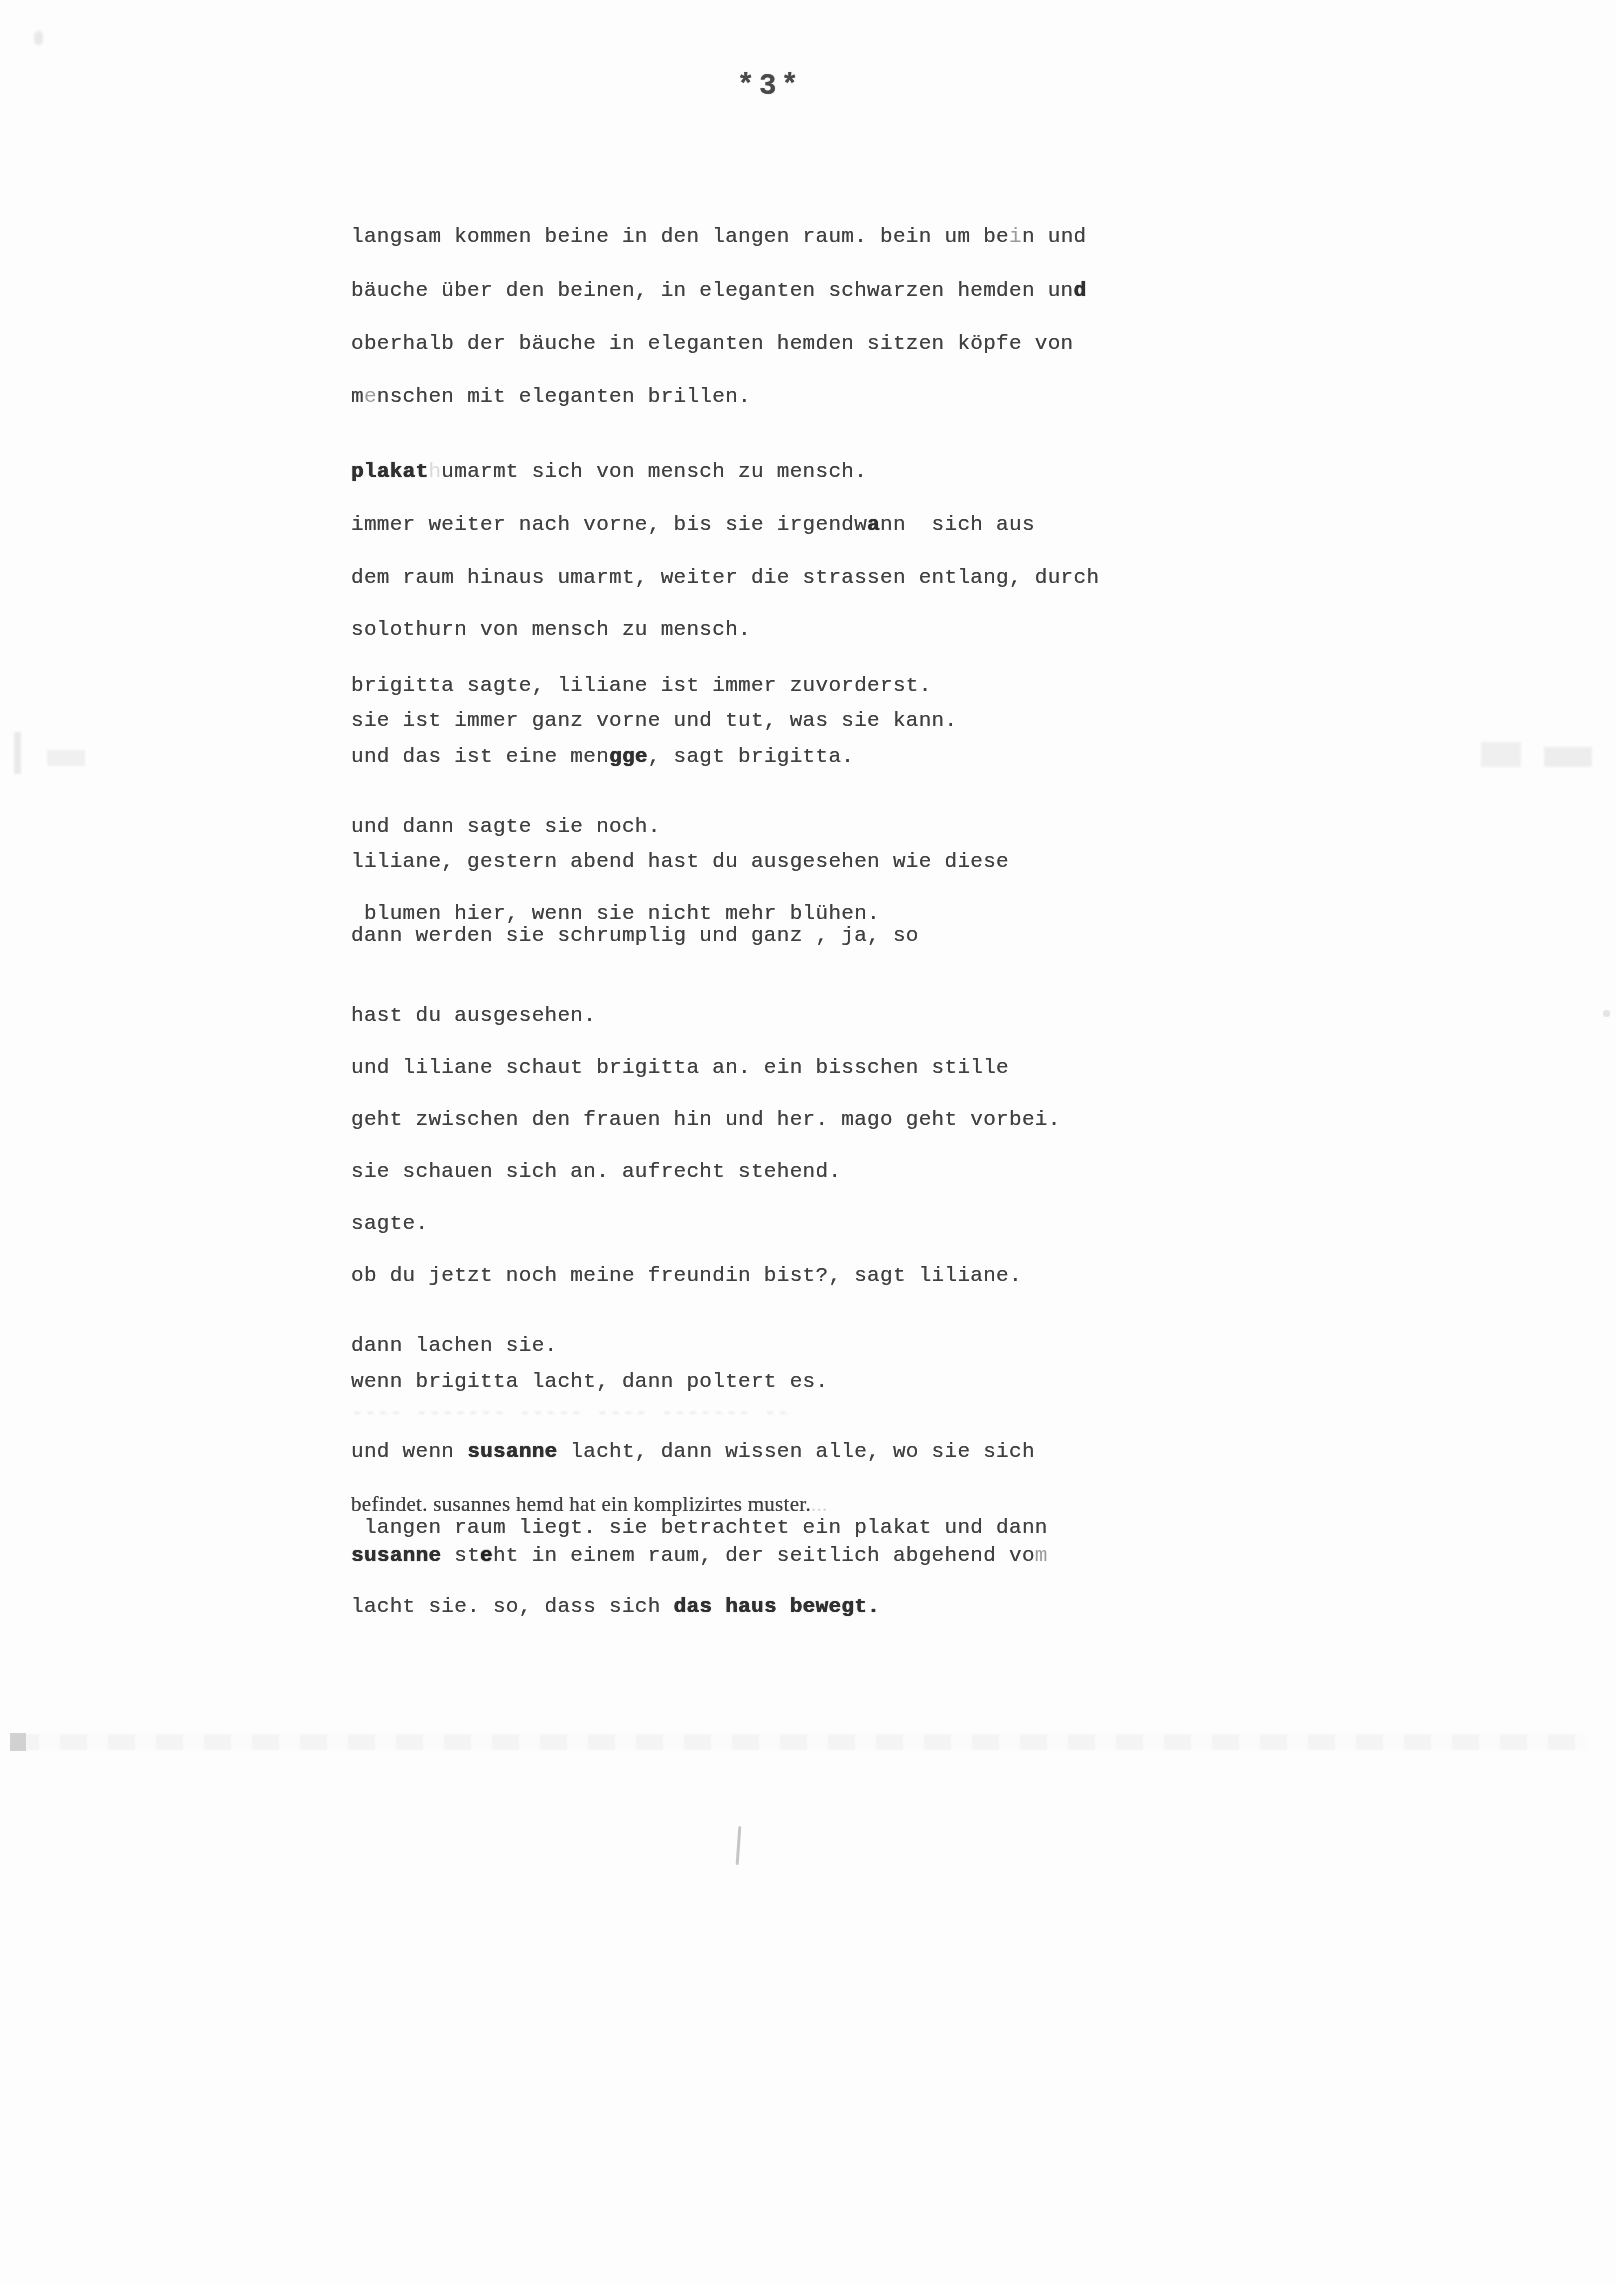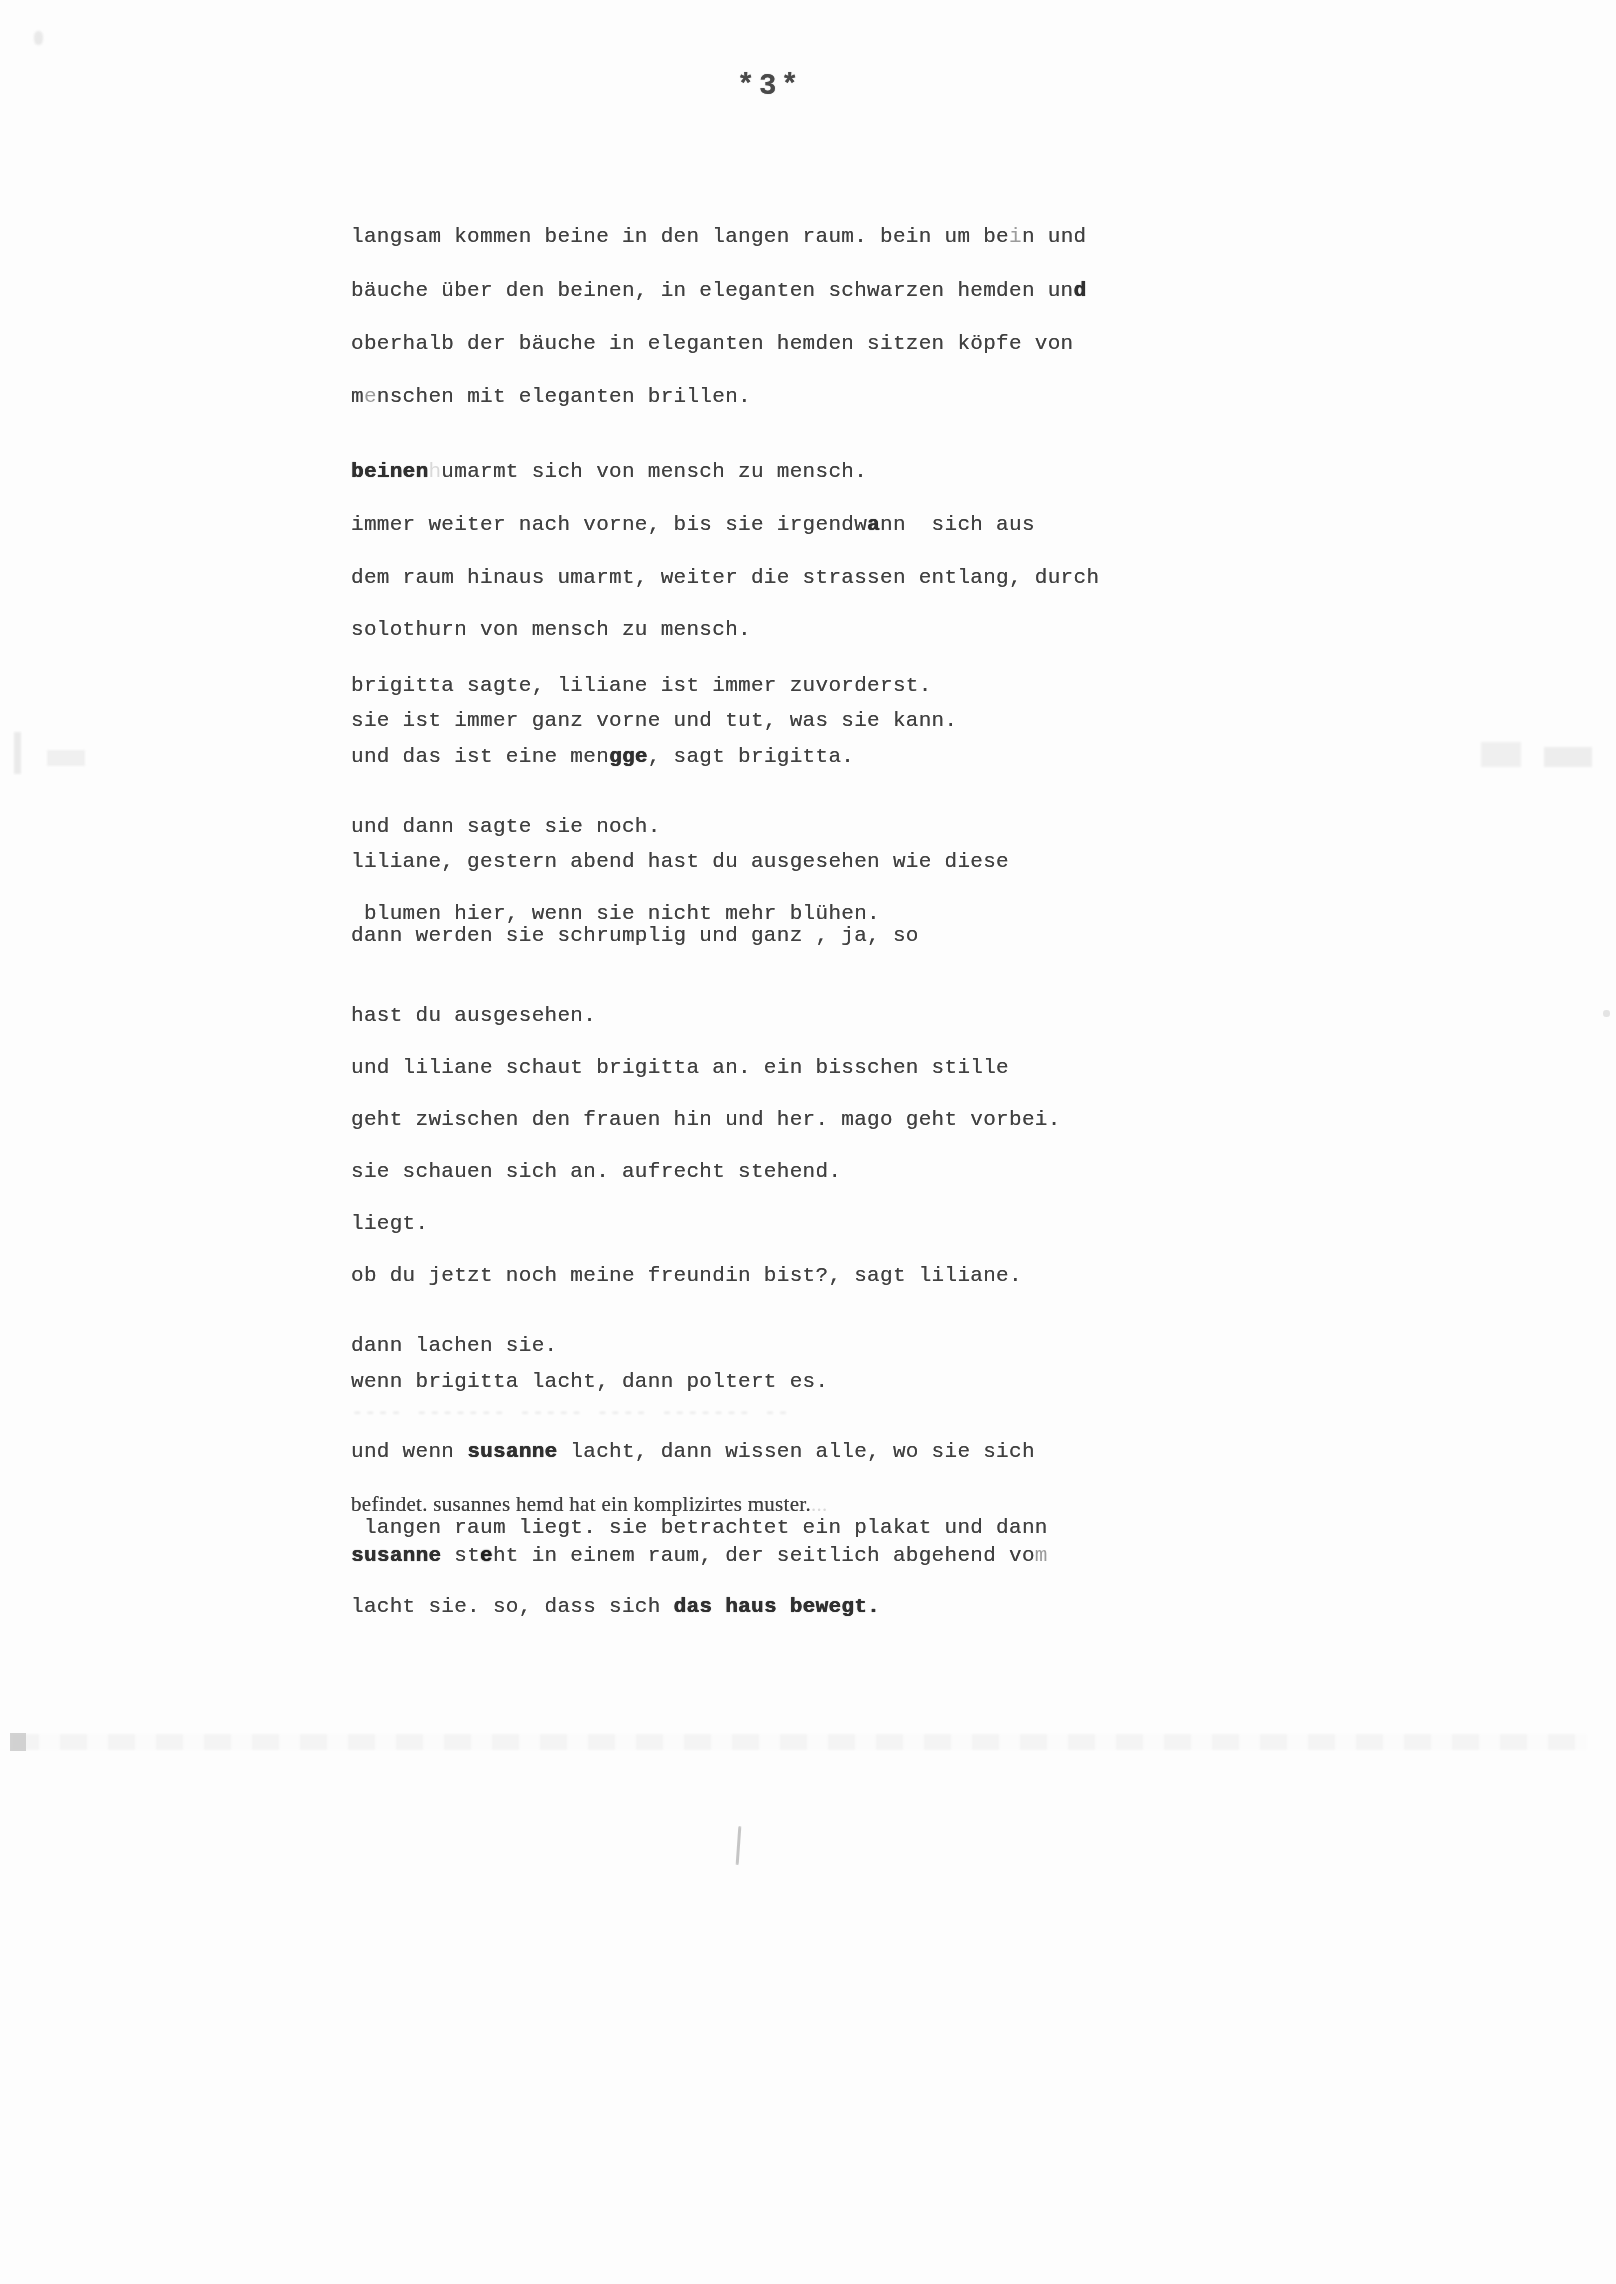--- a/index.html
+++ b/index.html
@@ -116,36 +116,36 @@
 
 <div class="page">
 
   <div class="pagenum">*3*</div>
 
   <div>
       <div class="line" style="top: 225px;"><span>langsam kommen beine in den langen raum. bein um be</span><span class="run-f">i</span><span>n und</span></div>
       <div class="line" style="top: 279px;"><span>bäuche über den beinen, in eleganten schwarzen hemden un</span><span class="run-b">d</span></div>
       <div class="line" style="top: 332px;"><span>oberhalb der bäuche in eleganten hemden sitzen köpfe von</span></div>
       <div class="line" style="top: 385px;"><span>m</span><span class="run-f">e</span><span>nschen mit eleganten brillen.</span></div>
-      <div class="line" style="top: 460px;"><span class="run-b">beinen</span><span class="run-g">h</span><span>umarmt sich von mensch zu mensch.</span></div>
+      <div class="line" style="top: 460px;"><span class="run-b">plakat</span><span class="run-g">h</span><span>umarmt sich von mensch zu mensch.</span></div>
       <div class="line" style="top: 513px;"><span>immer weiter nach vorne, bis sie irgendw</span><span class="run-b">a</span><span>nn  sich aus</span></div>
       <div class="line" style="top: 566px;"><span>dem raum hinaus umarmt, weiter die strassen entlang, durch</span></div>
       <div class="line" style="top: 618px;"><span>solothurn von mensch zu mensch.</span></div>
       <div class="line" style="top: 674px;"><span>brigitta sagte, liliane ist immer zuvorderst.</span></div>
       <div class="line" style="top: 709px; text-align: center;"><span>sie ist immer ganz vorne und tut, was sie kann.</span></div>
       <div class="line" style="top: 745px;"><span>und das ist eine men</span><span class="run-b">gge</span><span>, sagt brigitta.</span></div>
       <div class="line" style="top: 815px;"><span>und dann sagte sie noch.</span></div>
       <div class="line" style="top: 850px;"><span>liliane, gestern abend hast du ausgesehen wie diese</span></div>
       <div class="line" style="top: 902px;"><span> blumen hier, wenn sie nicht mehr blühen.</span></div>
       <div class="line" style="top: 924px;"><span>dann werden sie schrumplig und ganz , ja, so</span></div>
       <div class="line" style="top: 1004px;"><span>hast du ausgesehen.</span></div>
       <div class="line" style="top: 1056px;"><span>und liliane schaut brigitta an. ein bisschen stille</span></div>
       <div class="line" style="top: 1108px; font-family: Liberation Mono, monospace;"><span>geht zwischen den frauen hin und her. mago geht vorbei.</span></div>
       <div class="line" style="top: 1160px;"><span>sie schauen sich an. aufrecht stehend.</span></div>
-      <div class="line" style="top: 1212px;"><span>liegt.</span></div>
+      <div class="line" style="top: 1212px;"><span>sagte.</span></div>
       <div class="line" style="top: 1264px;"><span>ob du jetzt noch meine freundin bist?, sagt liliane.</span></div>
       <div class="line" style="top: 1334px;"><span>dann lachen sie.</span></div>
       <div class="line" style="top: 1370px;"><span>wenn brigitta lacht, dann poltert es.</span></div>
       <div class="line ghost" style="top: 1401px;"><span>---- ------- ----- ---- ------- --</span></div>
       <div class="line" style="top: 1440px;"><span>und wenn </span><span class="run-b">susanne</span><span> lacht, dann wissen alle, wo sie sich</span></div>
       <div class="line" style="top: 1492px; font-family: Liberation Serif, serif;"><span>befindet. susannes hemd hat ein komplizirtes muster.</span><span class="run-g">...</span></div>
       <div class="line" style="top: 1544px; text-align: right;"><span class="run-b">susanne</span><span> st</span><span class="run-o">e</span><span>ht in einem raum, der seitlich abgehend vo</span><span class="run-f">m</span></div>
       <div class="line" style="top: 1516px;"><span> langen raum liegt. sie betrachtet ein plakat und dann</span></div>
       <div class="line" style="top: 1595px;"><span>lacht sie. so, dass sich </span><span class="run-b">das haus bewegt.</span></div>
     </div>

